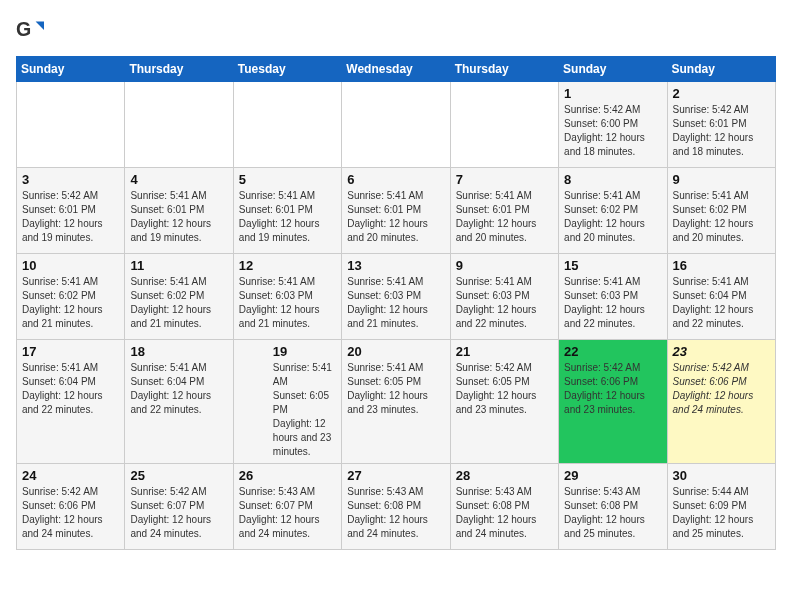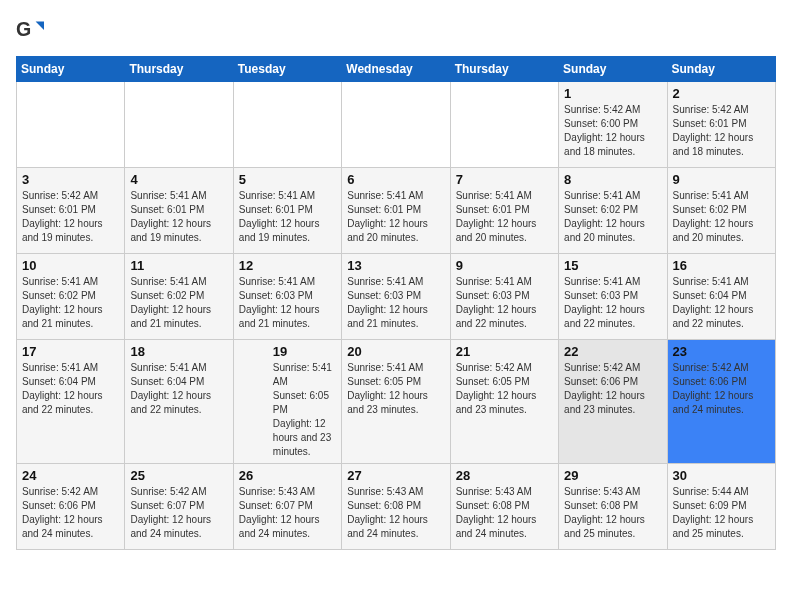--- a/index.html
+++ b/index.html
@@ -252,27 +252,27 @@
           <div class="day-info" style="white-space: pre-line;">Sunrise: 5:41 AM
 Sunset: 6:05 PM
 Daylight: 12 hours and 23 minutes.</div>
         </td>
         <td style="background: rgb(245, 245, 245);">
           <div class="day-number">21</div>
           <div class="day-info" style="white-space: pre-line;">Sunrise: 5:42 AM
 Sunset: 6:05 PM
 Daylight: 12 hours and 23 minutes.</div>
         </td>
-        <td style="background: #e5e5e5;">
+        <td style="background: #22c55e;">
           <div class="day-number">22</div>
           <div class="day-info" style="white-space: pre-line;">Sunrise: 5:42 AM
 Sunset: 6:06 PM
 Daylight: 12 hours and 23 minutes.</div>
         </td>
-        <td style="background: #3b82f6;">
+        <td style="background: #fef9c3; font-style: italic;">
           <div class="day-number">23</div>
           <div class="day-info" style="white-space: pre-line;">Sunrise: 5:42 AM
 Sunset: 6:06 PM
 Daylight: 12 hours and 24 minutes.</div>
         </td>
       </tr>
       <tr>
         <td>
           <div class="day-number">24</div>
           <div class="day-info" style="white-space: pre-line;">Sunrise: 5:42 AM

